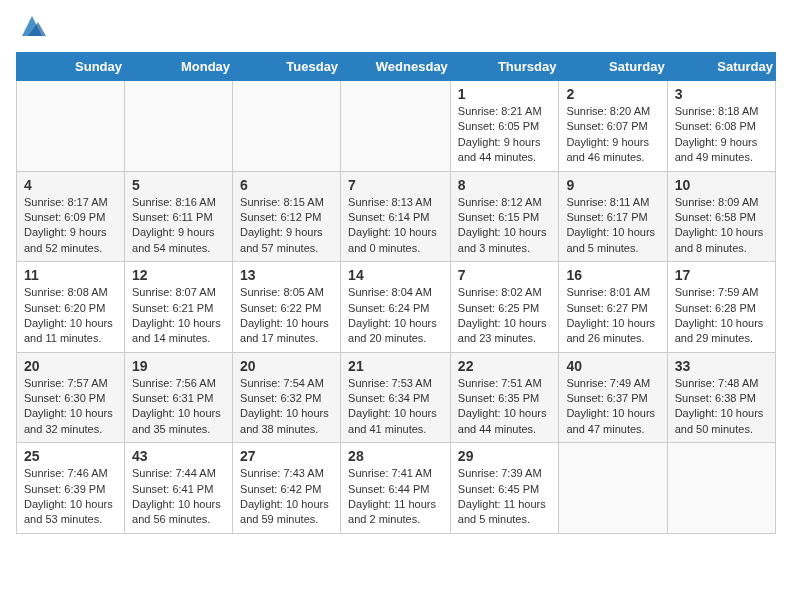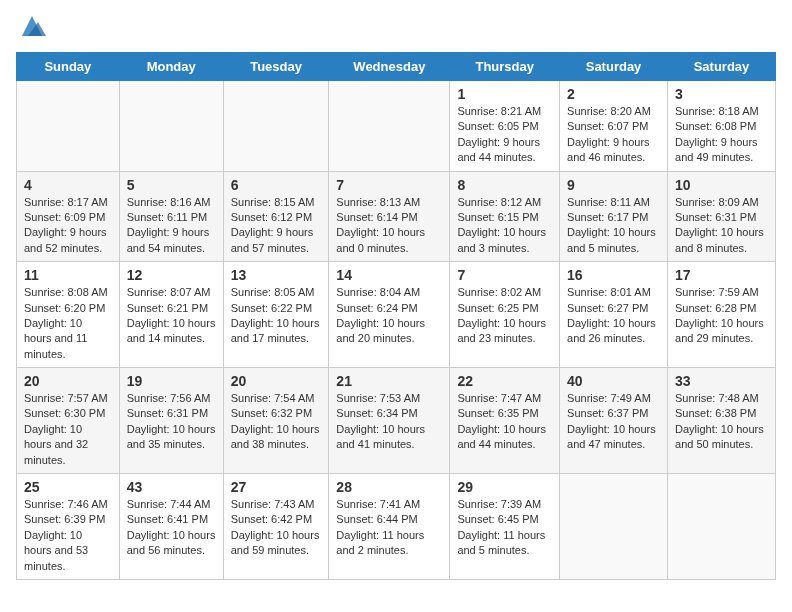--- a/index.html
+++ b/index.html
@@ -54,22 +54,22 @@
       color: #555;
     }
     .calendar {
       width: 100%;
       border-collapse: collapse;
       border: 1px solid #ccc;
     }
     .calendar th {
       background-color: #2a7fc1;
       color: #fff;
-      text-align: center;
-      padding: 6px 24px;
+      text-align: right;
+      padding: 6px 2px;
       font-size: 13px;
       font-weight: bold;
       border: 1px solid #2a7fc1;
     }
     .calendar td {
       vertical-align: top;
       padding: 5px 7px;
       border: 1px solid #ccc;
       width: 113px;
       height: 90px;
@@ -188,21 +188,21 @@
         </td>
         <td>
           <span class="day-number">9</span>
           <div class="day-info">Sunrise: 8:11 AM
 Sunset: 6:17 PM
 Daylight: 10 hours and 5 minutes.</div>
         </td>
         <td>
           <span class="day-number">10</span>
           <div class="day-info">Sunrise: 8:09 AM
-Sunset: 6:31 PM
+Sunset: 6:58 PM
 Daylight: 10 hours and 8 minutes.</div>
         </td>
       </tr>
       <tr>
         <td>
           <span class="day-number">11</span>
           <div class="day-info">Sunrise: 8:08 AM
 Sunset: 6:20 PM
 Daylight: 10 hours and 11 minutes.</div>
         </td>
@@ -263,21 +263,21 @@
 Daylight: 10 hours and 38 minutes.</div>
         </td>
         <td>
           <span class="day-number">21</span>
           <div class="day-info">Sunrise: 7:53 AM
 Sunset: 6:34 PM
 Daylight: 10 hours and 41 minutes.</div>
         </td>
         <td>
           <span class="day-number">22</span>
-          <div class="day-info">Sunrise: 7:47 AM
+          <div class="day-info">Sunrise: 7:51 AM
 Sunset: 6:35 PM
 Daylight: 10 hours and 44 minutes.</div>
         </td>
         <td>
           <span class="day-number">40</span>
           <div class="day-info">Sunrise: 7:49 AM
 Sunset: 6:37 PM
 Daylight: 10 hours and 47 minutes.</div>
         </td>
         <td>

